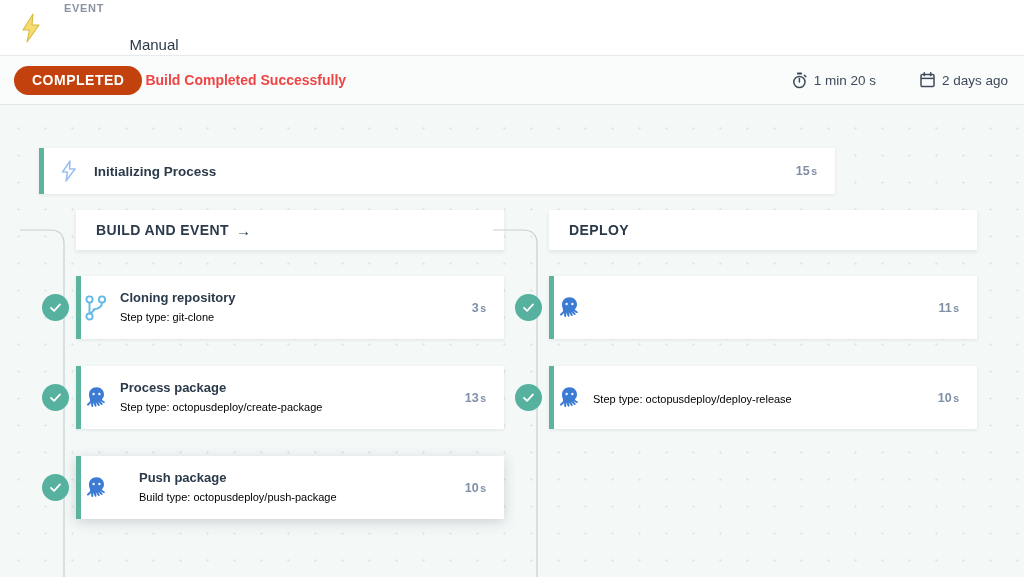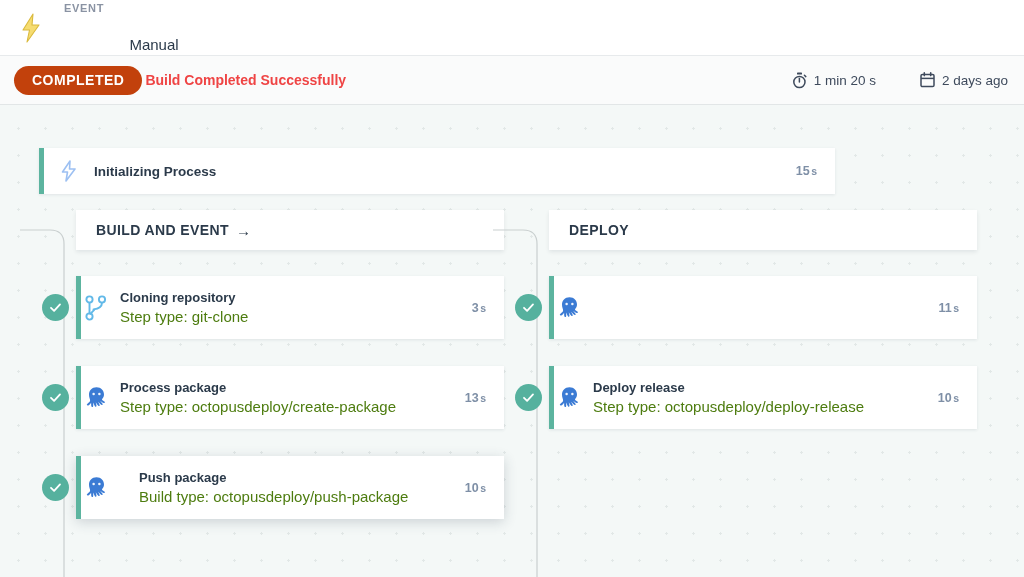--- a/index.html
+++ b/index.html
@@ -196,22 +196,22 @@
     flex: 0 0 30px;
   }
   .step-text { margin-left: 9px; display: flex; flex-direction: column; }
   .step-name {
     font-size: 13px;
     font-weight: 700;
     color: #2b3a4a;
     line-height: 17px;
   }
   .step-type {
-    font-size: 15px;
-    color: #4d7c0f;
+    font-size: 11px;
+    color: #000000;
     line-height: 18px;
     margin-top: 2px;
   }
   .step-spacer { flex: 1; }
 
   
   .connector {
     position: absolute;
     top: 0;
     left: -56px;
@@ -423,21 +423,20 @@
     </div>
     <div class="step-card">
       <span class="step-icon">
                 <svg width="25" height="25" viewBox="0 0 25 25" aria-hidden="true">
                   <path d="M12.5 2.2 C7.9 2.2 5.0 5.6 5.0 9.7 C5.0 12.3 6.1 13.8 6.1 15.3 C6.1 16.6 5.1 17.4 4.0 18.2 C3.2 18.8 2.6 19.4 2.9 20.1 C3.2 20.8 4.3 20.6 5.1 20.0 C5.9 19.4 6.6 18.5 7.1 17.7 C7.2 19.0 7.0 20.5 7.5 21.5 C7.9 22.3 8.9 22.3 9.1 21.5 C9.4 20.4 9.1 18.9 9.3 17.6 C9.8 18.8 10.2 20.6 11.1 21.4 C11.8 22.0 12.5 21.6 12.5 20.8 C12.5 19.7 11.9 18.4 11.8 17.2 C12.6 18.3 13.4 20.0 14.3 20.8 C15.0 21.4 15.8 21.0 15.7 20.2 C15.5 19.0 14.5 17.8 14.2 16.7 C15.2 17.7 16.3 19.2 17.3 19.8 C18.1 20.3 18.9 19.8 18.6 19.0 C18.2 17.9 16.9 16.9 16.3 15.9 C17.3 16.6 18.8 17.7 19.9 18.0 C20.8 18.2 21.3 17.4 20.7 16.8 C19.9 15.9 18.4 15.3 17.9 14.4 C18.6 13.2 20.0 11.9 20.0 9.7 C20.0 5.6 17.1 2.2 12.5 2.2 Z" fill="#3b7bd4"></path>
                   <circle cx="9.6" cy="8.9" r="1.25" fill="#ffffff" opacity="0.92"></circle>
                   <circle cx="15.4" cy="8.9" r="1.25" fill="#ffffff" opacity="0.92"></circle>
                 </svg>
               </span>
       <span class="step-text">
-        <span class="step-name">Deploy release</span>
         <span class="step-type">Step type: octopusdeploy/deploy-release</span>
       </span>
       <span class="step-spacer"></span>
       <span class="duration">
         <span>10</span><span class="unit">s</span>
       </span>
     </div>
   </div>
 </div>
   </div>

